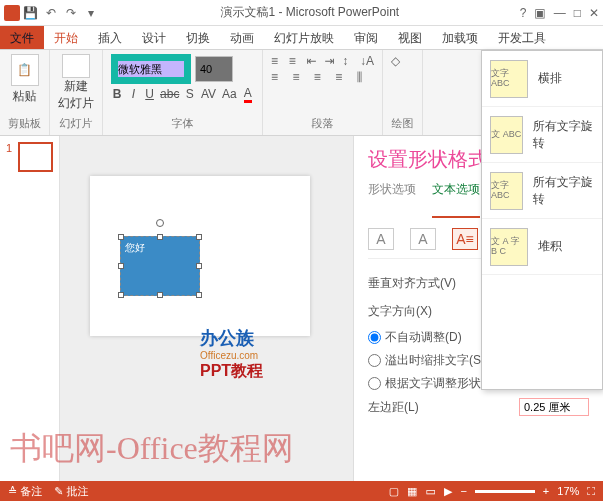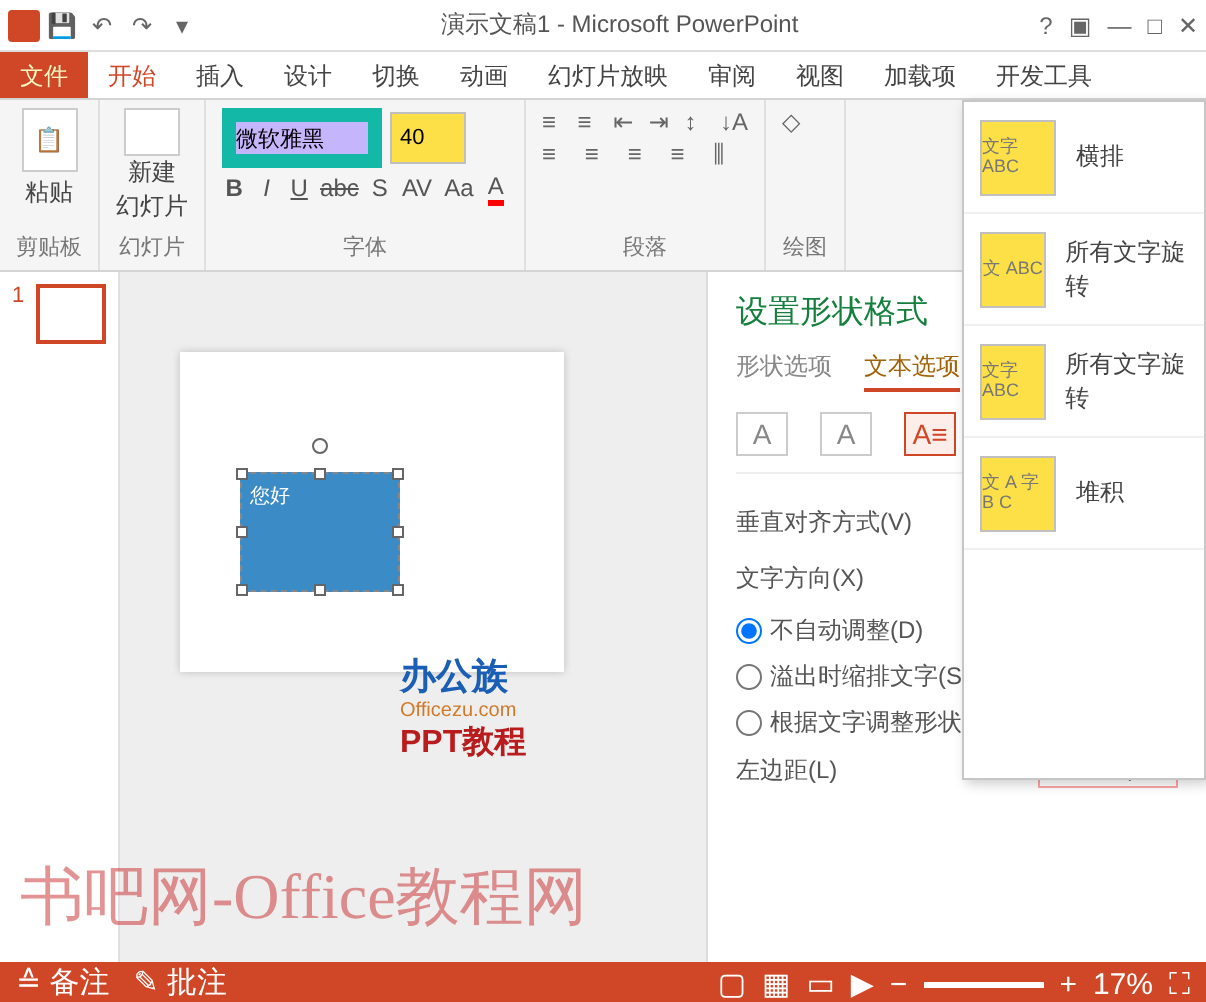--- a/index.html
+++ b/index.html
@@ -6,72 +6,72 @@
 body{width:603px;height:501px;background:#fff;font-size:12px;color:#444;overflow:hidden;position:relative}
 .titlebar{height:26px;background:#fff;border-bottom:1px solid #ddd;display:flex;align-items:center;padding:0 4px}
 .qat{display:flex;gap:2px;align-items:center}
 .qat-ico{width:16px;height:16px;background:#d04727;border-radius:2px}
 .qat-btn{width:18px;height:18px;display:flex;align-items:center;justify-content:center;color:#666}
 .title{flex:1;text-align:center;font-size:12px;color:#555}
 .winctl{display:flex;gap:8px;color:#666}
 .winctl span{cursor:pointer}
 .tabs{height:24px;display:flex;background:#fff;border-bottom:1px solid #d4d4d4}
 .tab{padding:4px 10px;font-size:12px;color:#444}
-.tab.file{background:#d04727;color:#fef9c3}
+.tab.file{background:#d04727;color:#0f172a}
 .tab.active{color:#d04727}
 .ribbon{height:86px;background:#f5f5f5;border-bottom:1px solid #d4d4d4;display:flex;position:relative}
 .group{border-right:1px solid #e0e0e0;padding:4px 8px;display:flex;flex-direction:column;justify-content:space-between;height:100%}
 .group-label{text-align:center;font-size:11px;color:#777;margin-top:auto}
 .paste-btn{display:flex;flex-direction:column;align-items:center;gap:2px}
 .paste-ico{width:28px;height:32px;background:#fff;border:1px solid #ccc;display:flex;align-items:center;justify-content:center}
 .row{display:flex;gap:4px;align-items:center}
 .slide-btn{display:flex;flex-direction:column;align-items:center}
 .slide-ico{width:28px;height:24px;background:#fff;border:1px solid #ccc}
 .font-sel{border:7px solid #14b8a6;background:#c4b5fd;padding:2px 0;font-size:11px;width:80px}
-.size-sel{border:1px solid #c0c0c0;background:#fde047;padding:6px 4px;font-size:11px;width:38px}
+.size-sel{border:1px solid #c0c0c0;background:#737373;padding:6px 4px;font-size:11px;width:38px}
 .fbtn{width:20px;height:20px;border:1px solid transparent;display:inline-flex;align-items:center;justify-content:center;font-size:12px;color:#555}
 .para-ico{width:18px;height:16px;display:inline-block;color:#666}
 .drawgrp{width:40px}
 .dropdown-panel{position:absolute;right:0;top:0;width:122px;height:340px;background:#fff;border:1px solid #c6c6c6;box-shadow:2px 2px 6px rgba(0,0,0,.2);z-index:50}
 .dd-item{height:56px;display:flex;align-items:center;gap:10px;padding:6px 8px;border-bottom:1px solid #f0f0f0}
 .dd-item.sel{background:#3399ff;color:#fff;outline:2px solid #d00;outline-offset:-2px}
-.dd-thumb{width:38px;height:38px;border:1px solid #c0c0c0;background:#fde047;display:flex;align-items:center;justify-content:center;font-size:9px;color:#777;flex-direction:column;line-height:1.1}
+.dd-thumb{width:38px;height:38px;border:1px solid #c0c0c0;background:#fef9c3;display:flex;align-items:center;justify-content:center;font-size:9px;color:#777;flex-direction:column;line-height:1.1}
 .dd-item.sel .dd-thumb{background:#fff;color:#666}
 .workspace{position:absolute;top:136px;left:0;right:0;bottom:20px;display:flex}
 .thumbrail{width:60px;background:#fff;border-right:1px solid #e0e0e0;padding:6px}
 .slide-thumb{border:2px solid #d04727;width:42px;height:30px;background:#fff;margin-left:4px}
 .slide-num{color:#d04727;font-size:11px}
 .canvas{flex:1;background:#eee;position:relative;overflow:hidden}
-.slide-canvas{position:absolute;left:30px;top:40px;width:192px;height:160px;background:#fff;box-shadow:0 0 4px rgba(0,0,0,.2)}
+.slide-canvas{position:absolute;left:30px;top:40px;width:220px;height:160px;background:#fff;box-shadow:0 0 4px rgba(0,0,0,.2)}
 .shape{position:absolute;left:30px;top:60px;width:80px;height:60px;background:#3b8bc6;border:1px dashed #888}
 .shape-txt{color:#fff;font-size:10px;padding:4px}
 .handle{position:absolute;width:6px;height:6px;background:#fff;border:1px solid #666}
 .h-tl{left:-3px;top:-3px}.h-tr{right:-3px;top:-3px}.h-bl{left:-3px;bottom:-3px}.h-br{right:-3px;bottom:-3px}
 .h-t{left:50%;top:-3px;margin-left:-3px}.h-b{left:50%;bottom:-3px;margin-left:-3px}
 .h-l{left:-3px;top:50%;margin-top:-3px}.h-r{right:-3px;top:50%;margin-top:-3px}
 .rot{position:absolute;left:50%;top:-18px;margin-left:-4px;width:8px;height:8px;border:1px solid #666;border-radius:50%;background:#fff}
 .logo{position:absolute;left:140px;top:190px;font-size:13px}
 .logo .t1{color:#1a5fb4;font-weight:bold;font-size:18px}
 .logo .t2{color:#d07a2a;font-size:10px}
 .logo .t3{color:#b91c1c;font-weight:bold;font-size:16px}
 .format-pane{width:250px;background:#fff;border-left:1px solid #ddd;padding:10px 14px}
-.fp-title{font-size:16px;color:#15803d;margin-bottom:8px}
+.fp-title{font-size:20px;color:#ec4899;margin-bottom:8px}
 .fp-tabs{display:flex;gap:16px;margin-bottom:10px;font-size:12px}
 .fp-tab{color:#888}
-.fp-tab.act{color:#a16207;border-bottom:2px solid #d04727;padding-bottom:2px}
+.fp-tab.act{color:#15803d;border-bottom:2px solid #d04727;padding-bottom:18px}
 .fp-icons{display:flex;gap:16px;margin-bottom:14px;padding-bottom:8px;border-bottom:1px solid #eee}
 .fp-ico{width:26px;height:22px;border:1px solid #ccc;display:flex;align-items:center;justify-content:center;font-size:14px;color:#888}
 .fp-ico.act{border:1px solid #d04727;color:#d04727;background:#fdeee9}
 .fp-section{font-size:12px;color:#d04727;margin-bottom:8px}
 .fp-row{display:flex;align-items:center;margin-bottom:8px;font-size:12px;color:#555;gap:6px}
 .fp-row label{flex:1}
 .fp-sel{border:1px solid #f0a060;background:#fff;padding:2px 4px;width:90px;font-size:11px}
 .fp-radio{display:flex;align-items:center;gap:4px;margin-bottom:6px;font-size:12px;color:#555}
 .fp-spin{border:1px solid #fca5a5;background:#fff;padding:2px 4px;width:70px;font-size:11px}
-.statusbar{position:absolute;bottom:0;left:0;right:0;height:20px;background:#d04727;color:#fff;display:flex;align-items:flex-end;padding:0 8px;font-size:15px;gap:12px}
+.statusbar{position:absolute;bottom:0;left:0;right:0;height:20px;background:#d04727;color:#fff;display:flex;align-items:center;padding:0 8px;font-size:11px;gap:12px}
 .sb-right{margin-left:auto;display:flex;gap:8px;align-items:center}
 .zoom-slider{width:60px;height:3px;background:#fff;position:relative}
 .watermark{position:absolute;left:10px;bottom:30px;font-size:32px;color:rgba(200,40,40,.5);font-family:Liberation Serif, serif;z-index:5;pointer-events:none}
 </style>
 </head>
 <body>
 
 <div class="titlebar">
   <div class="qat">
     <div class="qat-ico"></div>

